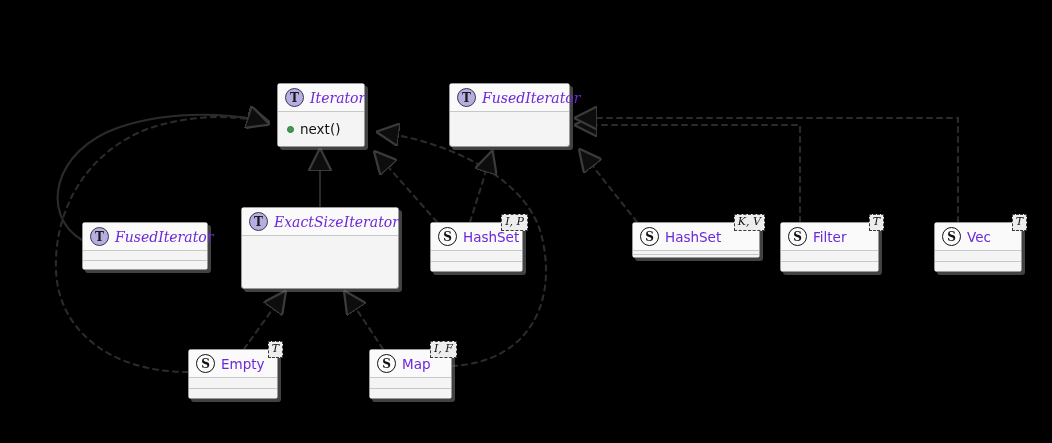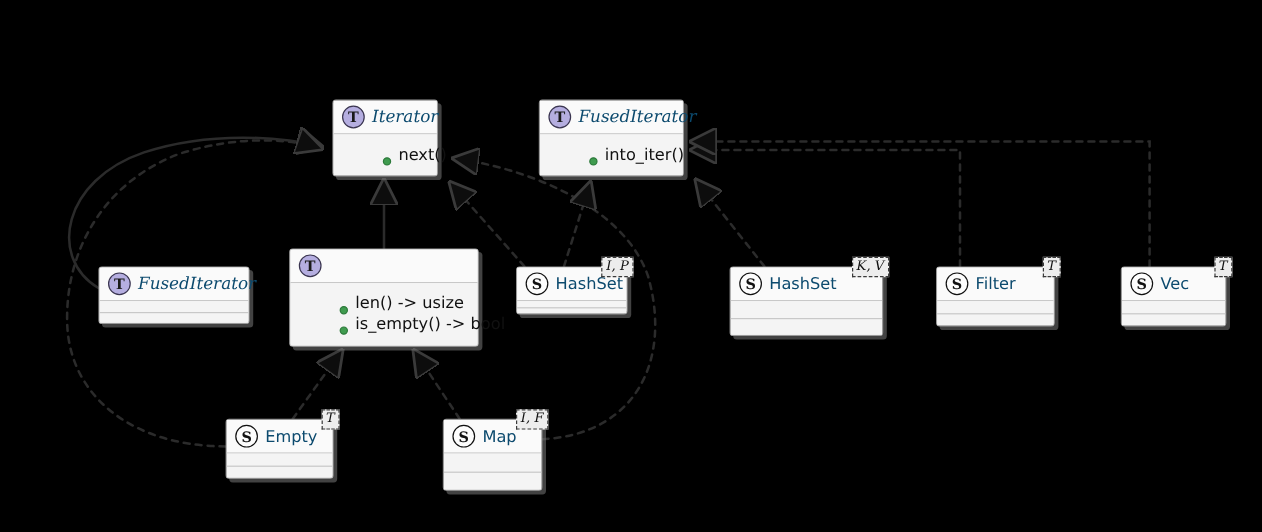--- a/index.html
+++ b/index.html
@@ -64,21 +64,21 @@
     font-family: "DejaVu Serif", "Liberation Serif", serif;
   }
   .icon-struct {
     background: #fdfdfd;
     border: 1.8px solid #111111;
     color: #111111;
     font-family: "DejaVu Serif", "Liberation Serif", serif;
   }
   .node-title {
     font-size: 13.5px;
-    color: #0c4a6e;
+    color: #6d28d9;
     white-space: nowrap;
   }
   .title-italic {
     font-style: italic;
     font-family: "DejaVu Serif", "Liberation Serif", serif;
     font-size: 14px;
   }
   .node-body {
     flex: 1;
     background: #f4f4f4;
@@ -90,28 +90,27 @@
   .node-body.empty-body {
     padding: 0;
   }
   .sep-line {
     height: 1px;
     background: #c8c8c8;
     margin: 0;
   }
   .member {
     display: flex;
-    align-items: flex-end;
+    align-items: center;
     gap: 6px;
     padding: 0 8px 0 9px;
     font-size: 13.5px;
     color: #111111;
     line-height: 17px;
     white-space: nowrap;
-    margin-left: 32px;
   }
   .bullet {
     width: 7px;
     height: 7px;
     min-width: 7px;
     border-radius: 50%;
     background: #3f9b4f;
     border: 1px solid #2d7a3b;
     box-sizing: border-box;
   }
@@ -183,66 +182,51 @@
         <span>next()</span>
       </div>
     </div>
   </div>
 
   <div class="node" style="left:449px; top:83px; width:121px; height:64px;">
     <div class="node-header">
       <span class="stereo-icon icon-trait">T</span>
       <span class="node-title title-italic">FusedIterator</span>
     </div>
-    <div class="node-body">
-      <div class="member">
-        <span class="bullet"></span>
-        <span>into_iter()</span>
-      </div>
-    </div>
   </div>
 
   <div class="node" style="left:82px; top:222px; width:126px; height:48px;">
     <div class="node-header">
       <span class="stereo-icon icon-trait">T</span>
       <span class="node-title title-italic">FusedIterator</span>
     </div>
     <div class="node-body empty-body">
       <div class="sep-line"></div>
     </div>
   </div>
 
   <div class="node" style="left:241px; top:207px; width:158px; height:82px;">
     <div class="node-header">
       <span class="stereo-icon icon-trait">T</span>
-    </div>
-    <div class="node-body">
-      <div class="member">
-        <span class="bullet"></span>
-        <span>len() -&gt; usize</span>
-      </div>
-      <div class="member">
-        <span class="bullet"></span>
-        <span>is_empty() -&gt; bool</span>
-      </div>
-    </div>
-  </div>
-
-  <div class="node" style="left:430px; top:222px; width:93px; height:40px;">
+      <span class="node-title title-italic">ExactSizeIterator</span>
+    </div>
+  </div>
+
+  <div class="node" style="left:430px; top:222px; width:93px; height:50px;">
     <div class="generic-box">I, P</div>
     <div class="node-header">
       <span class="stereo-icon icon-struct">S</span>
       <span class="node-title">HashSet</span>
     </div>
     <div class="node-body empty-body">
       <div class="sep-line"></div>
     </div>
   </div>
 
-  <div class="node" style="left:608px; top:222px; width:128px; height:58px;">
+  <div class="node" style="left:632px; top:222px; width:128px; height:36px;">
     <div class="generic-box">K, V</div>
     <div class="node-header">
       <span class="stereo-icon icon-struct">S</span>
       <span class="node-title">HashSet</span>
     </div>
     <div class="node-body empty-body">
       <div class="sep-line"></div>
     </div>
   </div>
 
@@ -272,21 +256,21 @@
     <div class="generic-box">T</div>
     <div class="node-header">
       <span class="stereo-icon icon-struct">S</span>
       <span class="node-title">Empty</span>
     </div>
     <div class="node-body empty-body">
       <div class="sep-line"></div>
     </div>
   </div>
 
-  <div class="node" style="left:369px; top:349px; width:83px; height:60px;">
+  <div class="node" style="left:369px; top:349px; width:83px; height:50px;">
     <div class="generic-box">I, F</div>
     <div class="node-header">
       <span class="stereo-icon icon-struct">S</span>
       <span class="node-title">Map</span>
     </div>
     <div class="node-body empty-body">
       <div class="sep-line"></div>
     </div>
   </div>
 

